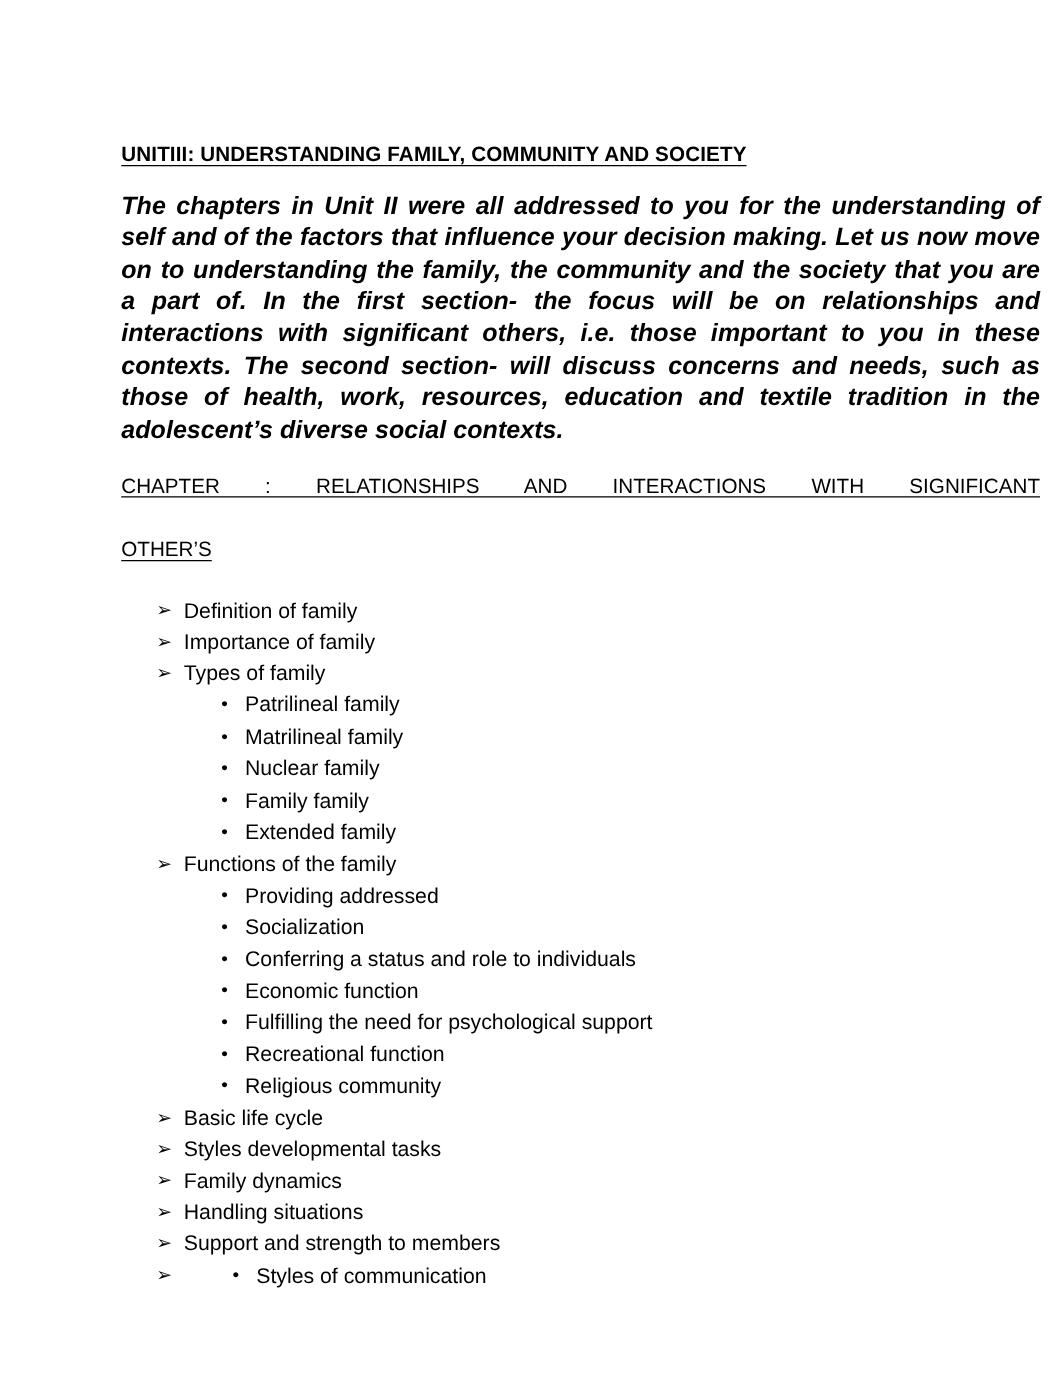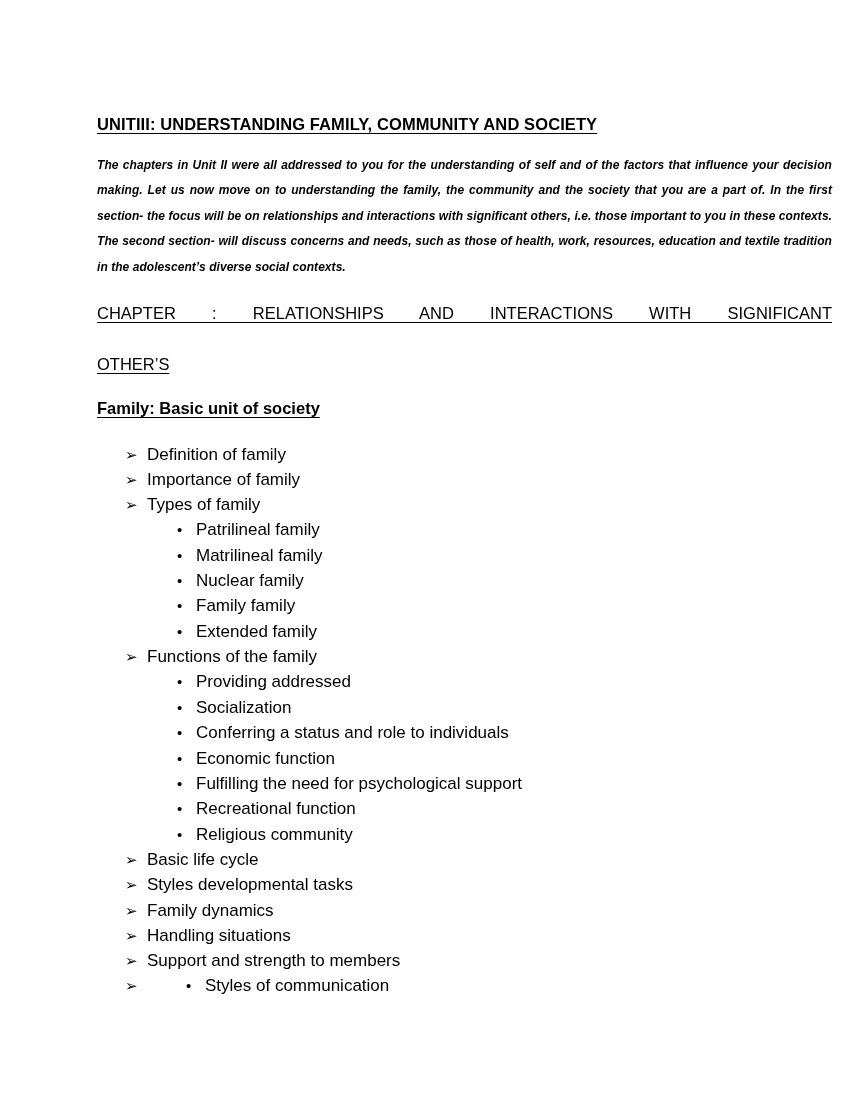--- a/index.html
+++ b/index.html
@@ -41,21 +41,21 @@
     line-height: 1.25;
     margin: 0 0 18px 0;
   }
   .unit-title .u {
     text-decoration: underline;
     text-underline-offset: 3px;
   }
 
   
   .intro {
-    font-size: 12px;
+    font-size: 20px;
     font-weight: bold;
     font-style: italic;
     line-height: 25.6px;
     text-align: justify;
     text-justify: inter-word;
     margin: 0 0 20px 0;
     letter-spacing: 0.05px;
   }
 
   
@@ -148,21 +148,20 @@
 
 <div class="page">
   <div class="page-body">
 
     <h1 class="unit-title"><span class="u">UNITIII: UNDERSTANDING FAMILY, COMMUNITY AND SOCIETY</span></h1>
 
     <p class="intro">The chapters in Unit II were all addressed to you for the understanding of self and of the factors that influence your decision making. Let us now move on to understanding the family, the community and the society that you are a part of. In the first section- the focus will be on relationships and interactions with significant others, i.e. those important to you in these contexts. The second section- will discuss concerns and needs, such as those of health, work, resources, education and textile tradition in the adolescent’s diverse social contexts.</p>
 
     <h2 class="chapter-title"><span class="u">CHAPTER : RELATIONSHIPS AND INTERACTIONS WITH SIGNIFICANT</span><span class="force-justify"></span><span class="u">OTHER’S</span></h2>
 
-    <h3 class="section-title"><span class="u">Family: Basic unit of society</span></h3>
 
     <ul class="outline" id="outline-list">
         <li class="olevel1"><span class="marker">➢</span><span>Definition of family</span></li>
         <li class="olevel1"><span class="marker">➢</span><span>Importance of family</span></li>
         <li class="olevel1"><span class="marker">➢</span><span>Types of family</span><ul class="olevel2-list sub-wrap">
             <li class="olevel2"><span class="marker">•</span><span>Patrilineal family</span></li>
             <li class="olevel2"><span class="marker">•</span><span>Matrilineal family</span></li>
             <li class="olevel2"><span class="marker">•</span><span>Nuclear family</span></li>
             <li class="olevel2"><span class="marker">•</span><span>Family family</span></li>
             <li class="olevel2"><span class="marker">•</span><span>Extended family</span></li>

